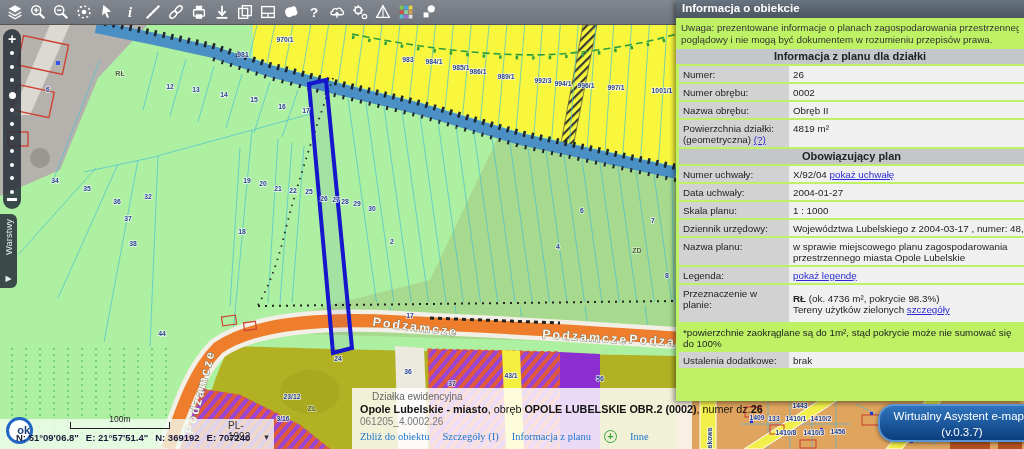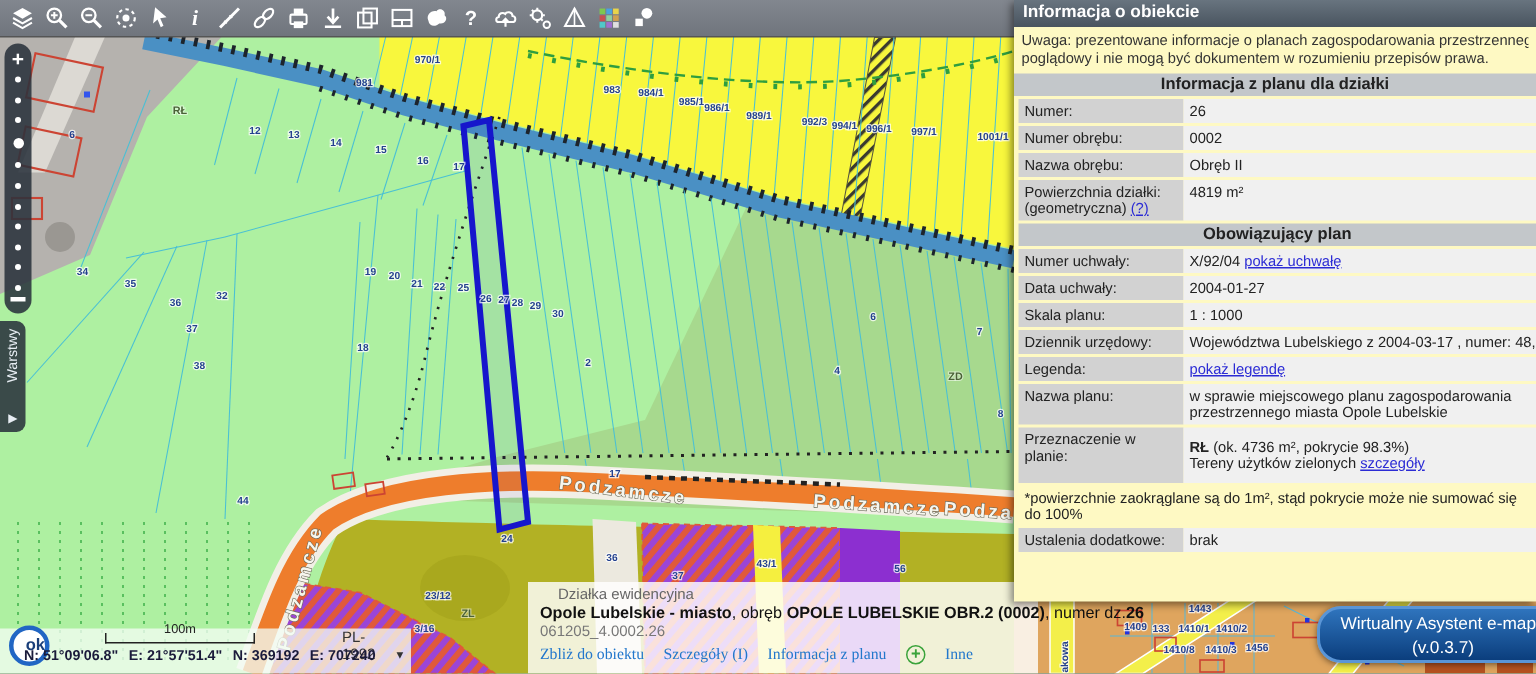--- a/index.html
+++ b/index.html
@@ -37,21 +37,21 @@
   #layerstab { position:absolute; left:0; top:214px; width:17px; height:74px;
     background:rgba(42,50,60,.88); border-radius:0 6px 6px 0; z-index:9;
     display:flex; flex-direction:column; align-items:center; justify-content:space-between;
     padding:5px 0; cursor:pointer; }
   #layerstab .vtext { writing-mode:vertical-rl; transform:rotate(180deg);
     color:#e8eef4; font-size:9.5px; }
   #layerstab .varrow { color:#e8eef4; font-size:8px; }
 
   
   #panel { position:absolute; left:676px; top:0; width:348px; height:401px;
-    background:#fef9c3; z-index:10; box-shadow:-2px 2px 5px rgba(0,0,0,.45);
+    background:#bef264; z-index:10; box-shadow:-2px 2px 5px rgba(0,0,0,.45);
     display:flex; flex-direction:column; overflow:hidden; font-size:9.8px; color:#222; }
   #panel-title { background:linear-gradient(#68747f,#49545f); color:#fff;
     font-weight:bold; font-size:11.5px; padding:2px 6px; height:18px; flex:none; }
   #panel-note { padding:4px 5px 3px; line-height:1.25; color:#333; }
   #panel-note div { white-space:nowrap; overflow:hidden; }
   .sect-hdr { background:#c3c7ca; text-align:center; font-weight:bold; font-size:11px;
     padding:1px 0 2px; margin-bottom:2px; }
   #panel-body { padding:0 0 0 3px; flex:1; }
   .prow { display:flex; margin-bottom:2px; }
   .prow .lab { width:110px; flex:none; background:#d2d2d2; padding:2.5px 4px; }
@@ -513,26 +513,26 @@
           </div>
           <div class="prow">
             <div class="lab">Skala planu:</div>
             <div class="val">1 : 1000</div>
           </div>
           <div class="prow">
             <div class="lab">Dziennik urzędowy:</div>
             <div class="val nowrap">Województwa Lubelskiego z 2004-03-17 , numer: 48, pozycja: 985</div>
           </div>
           <div class="prow">
+            <div class="lab">Nazwa planu:</div>
+            <div class="val">w sprawie miejscowego planu zagospodarowania przestrzennego miasta Opole Lubelskie</div>
+          </div>
+          <div class="prow">
             <div class="lab">Legenda:</div>
             <div class="val"><a class="blue">pokaż legendę</a></div>
-          </div>
-          <div class="prow">
-            <div class="lab">Nazwa planu:</div>
-            <div class="val">w sprawie miejscowego planu zagospodarowania przestrzennego miasta Opole Lubelskie</div>
           </div>
         </div>
       <div class="prow">
         <div class="lab">Przeznaczenie w planie:</div>
         <div class="val" id="desig-val">
             <div class="desig-block">
             </div>
             <div class="desig-block">
               <div><b>RŁ</b> (ok. 4736 m², pokrycie 98.3%)</div>
               <div>Tereny użytków zielonych <a class="blue">szczegóły</a></div>

